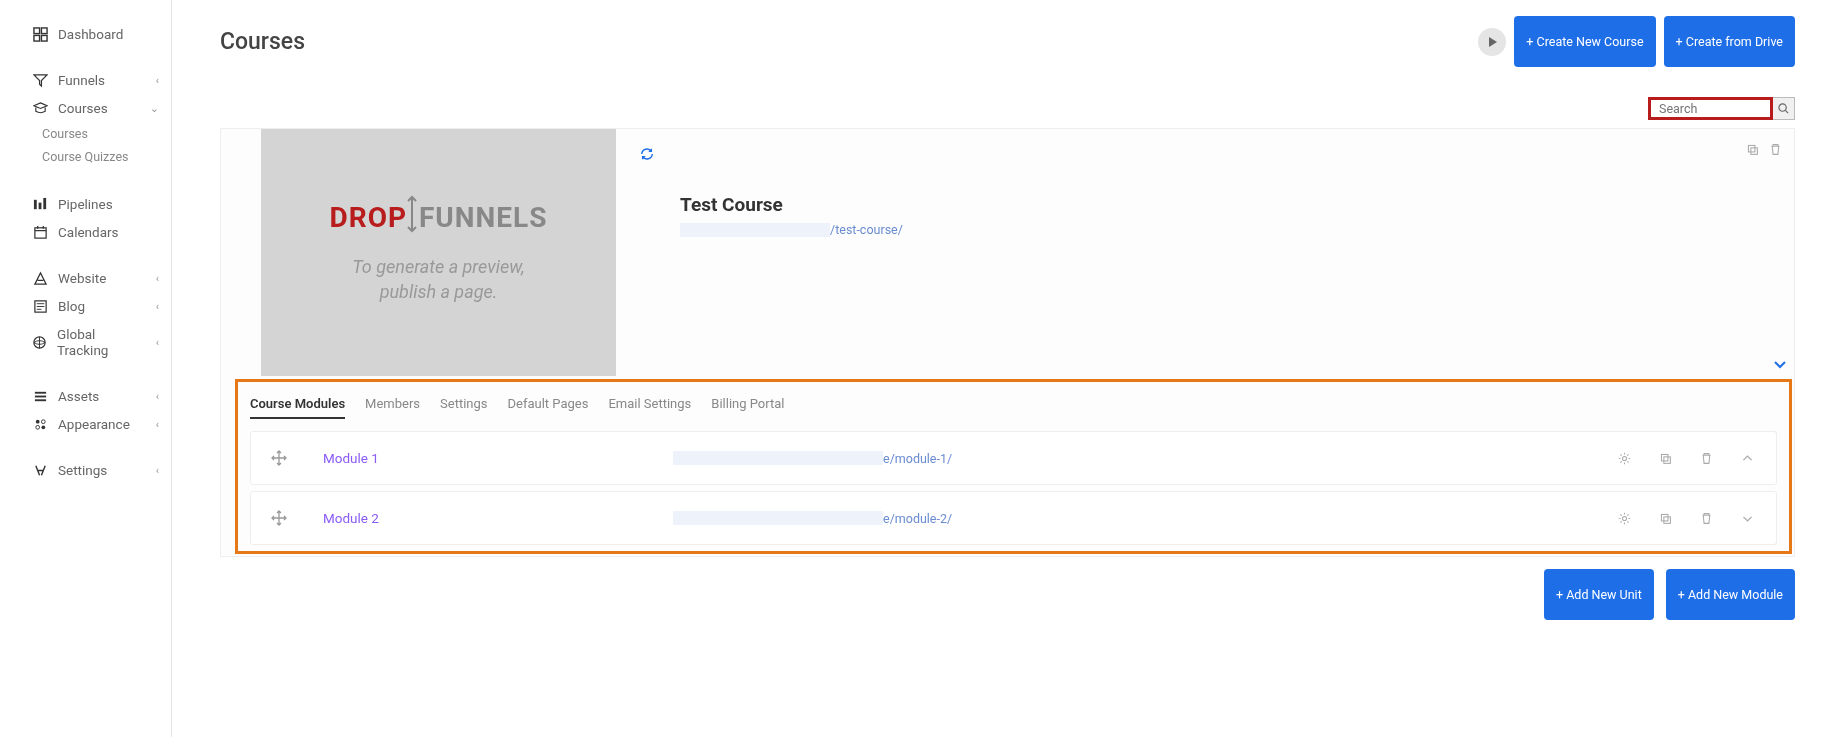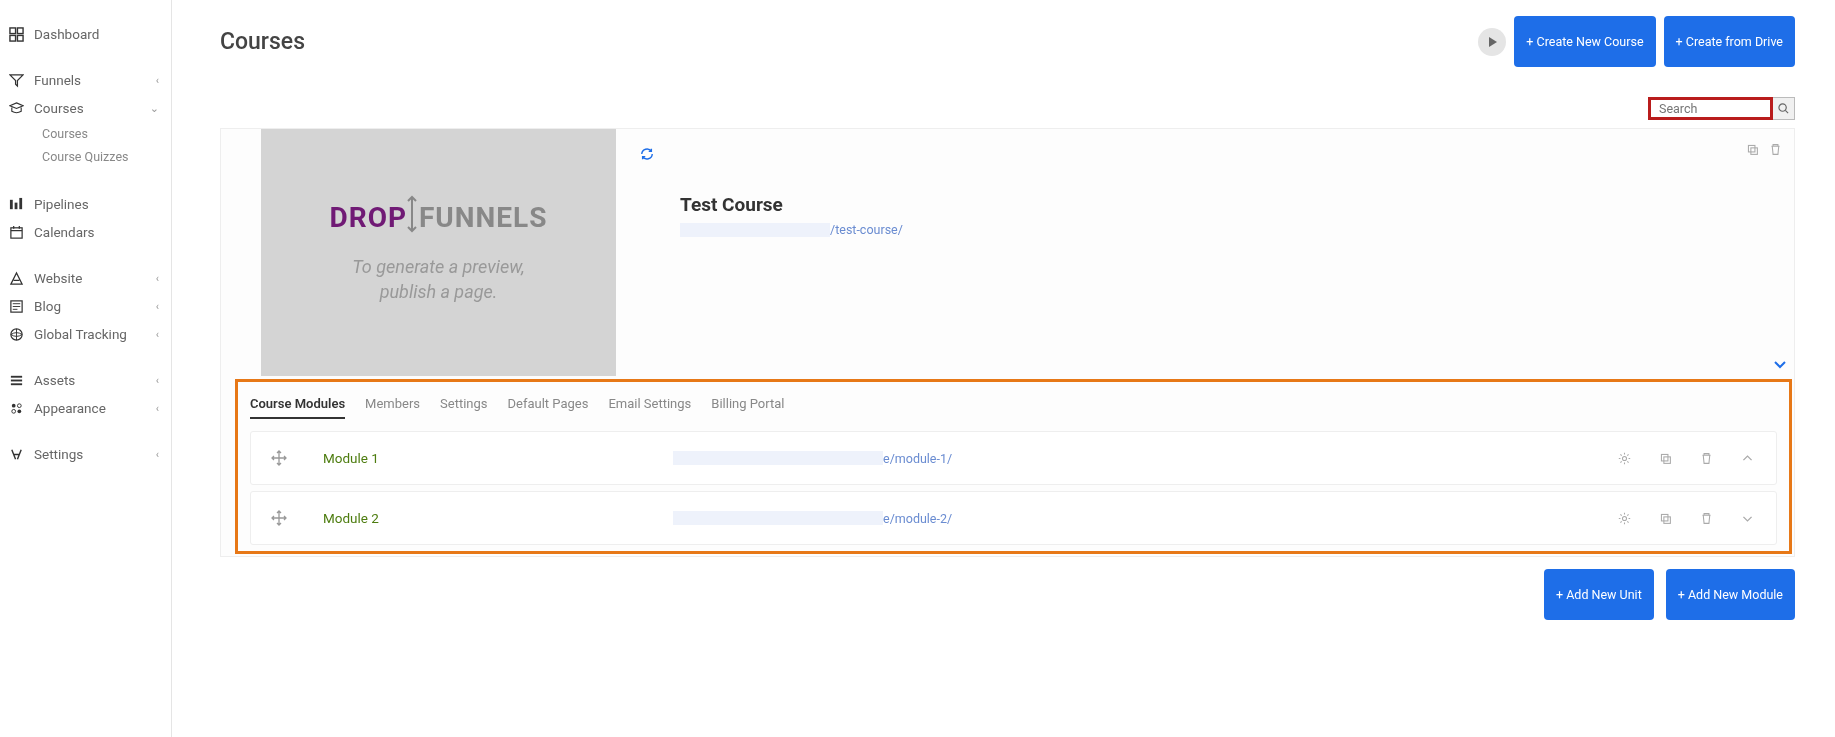--- a/index.html
+++ b/index.html
@@ -1,19 +1,19 @@
 <!DOCTYPE html>
 <html><head>
 <meta charset="utf-8">
 <style>
 * { margin: 0; padding: 0; box-sizing: border-box; font-family: -apple-system, BlinkMacSystemFont, 'Segoe UI', Roboto, sans-serif; }
 body { background: #fff; display: flex; height: 737px; width: 1835px; overflow: hidden; }
 
 .sidebar { width: 172px; border-right: 1px solid #e5e5e5; padding: 20px 0; background: #fff; }
-.sidebar-item { display: flex; align-items: center; padding: 6px 8px; color: #666; font-size: 13.5px; cursor: pointer; position: relative; }
+.sidebar-item { display: flex; align-items: center; padding: 6px 32px; color: #666; font-size: 13.5px; cursor: pointer; position: relative; }
 .sidebar-item .icon { width: 16px; height: 16px; margin-right: 10px; display: inline-flex; align-items: center; justify-content: center; color: #333; }
 .sidebar-item .chev { position: absolute; right: 12px; font-size: 11px; color: #999; }
 .sidebar-sub { padding-left: 28px; display: flex; flex-direction: column; }
 .sidebar-sub-item { padding: 4px 14px; color: #888; font-size: 12.5px; cursor: pointer; }
 .sidebar-group { margin-bottom: 4px; }
 .sidebar-spacer { height: 18px; }
 
 .main { flex: 1; padding: 16px 0 0 0; overflow: auto; }
 .main-header { display: flex; align-items: center; justify-content: space-between; padding: 0 40px 0 48px; }
 .page-title { font-size: 23px; font-weight: 500; color: #444; }
@@ -23,42 +23,42 @@
 
 .search-row { display: flex; justify-content: flex-end; padding: 30px 40px 8px 48px; }
 .search-wrap { display: flex; }
 .search-wrap input { border: 3px solid #b91c1c; padding: 4px 8px; font-size: 12.5px; width: 125px; height: 23px; }
 .search-btn { border: 1px solid #bbb; border-left: none; background: #f0f0f0; width: 22px; height: 23px; display: flex; align-items: center; justify-content: center; cursor: pointer; font-size: 11px; }
 
 .course-card { margin: 0 40px 0 48px; background: #fdfdfd; border: 1px solid #eee; }
 .course-header { display: flex; padding: 0; position: relative; }
 .thumb { width: 355px; height: 247px; background: #d4d4d4; margin: 0 0 0 40px; display: flex; flex-direction: column; align-items: center; justify-content: center; color: #888; }
 .thumb-logo { display: flex; align-items: center; font-size: 28px; font-weight: 700; letter-spacing: 1px; margin-bottom: 20px; }
-.thumb-logo .drop { color: #701a75; }
+.thumb-logo .drop { color: #b91c1c; }
 .thumb-logo .funnels { color: #888; }
 .thumb-logo .arrow-mid { width: 12px; position: relative; color: #888; }
 .thumb-text { font-size: 18px; color: #999; text-align: left; line-height: 1.4; font-style: italic; }
 .course-info { flex: 1; padding: 16px 20px 10px 24px; position: relative; }
 .refresh-icon { color: #1e6ee8; font-size: 13px; cursor: pointer; position: absolute; left: 24px; top: 18px; }
 .course-title { font-size: 19px; font-weight: 700; color: #333; margin-left: 40px; margin-top: 48px; }
 .course-url-row { margin-left: 40px; margin-top: 6px; display: flex; align-items: center; font-size: 12.5px; }
 .url-masked { display: inline-block; width: 150px; height: 14px; background: #eef2fb; }
 .url-visible { color: #6a8cd1; }
 .card-actions { position: absolute; right: 12px; top: 14px; display: flex; gap: 10px; }
 .card-actions span { color: #aaa; font-size: 13px; cursor: pointer; }
 .expand-toggle { position: absolute; right: 6px; bottom: 4px; color: #1e6ee8; cursor: pointer; font-size: 16px; }
 
 .highlighted-section { border: 3px solid #e77817; margin: 3px 2px 2px 14px; }
 .tabs { display: flex; gap: 20px; padding: 14px 12px 6px 12px; font-size: 13px; color: #888; }
 .tab { cursor: pointer; padding-bottom: 6px; }
 .tab.active { color: #333; font-weight: 600; border-bottom: 2px solid #333; }
 
 .module-row { display: flex; align-items: center; background: #fff; border: 1px solid #eee; margin: 6px 12px; padding: 18px 16px; border-radius: 3px; position: relative; }
 .drag-icon { width: 24px; color: #999; font-size: 15px; margin-right: 32px; display: flex; justify-content: center; }
-.module-name { font-size: 13.5px; color: #4d7c0f; width: 340px; }
+.module-name { font-size: 13.5px; color: #8b5cf6; width: 340px; }
 .module-url { display: flex; align-items: center; font-size: 12.5px; margin-left: 10px; }
 .module-url .url-masked { width: 210px; }
 .module-actions { position: absolute; right: 22px; display: flex; gap: 28px; align-items: center; }
 .module-actions span { color: #aaa; font-size: 13px; cursor: pointer; }
 
 .bottom-actions { display: flex; justify-content: flex-end; gap: 12px; padding: 12px 40px 20px 48px; }
 
 svg { display: block; }
 </style>
 </head>

